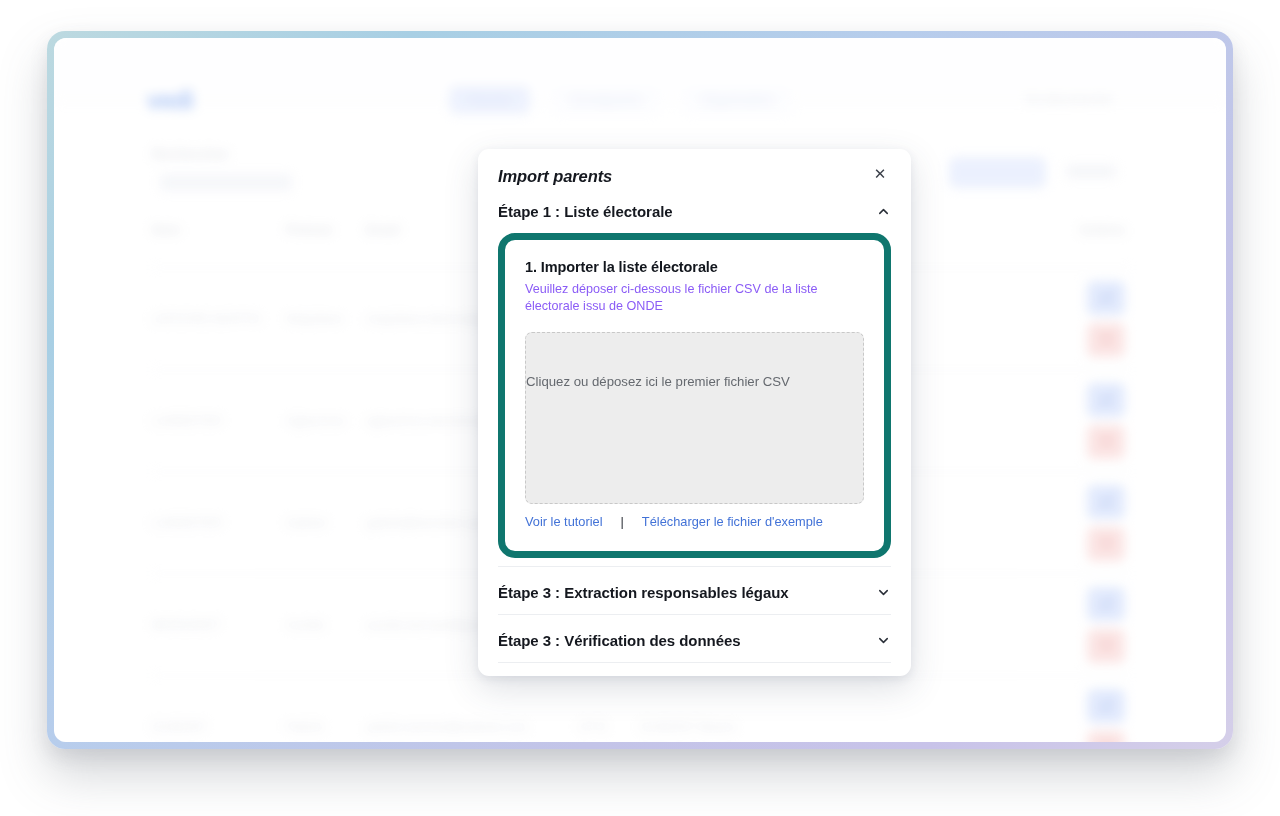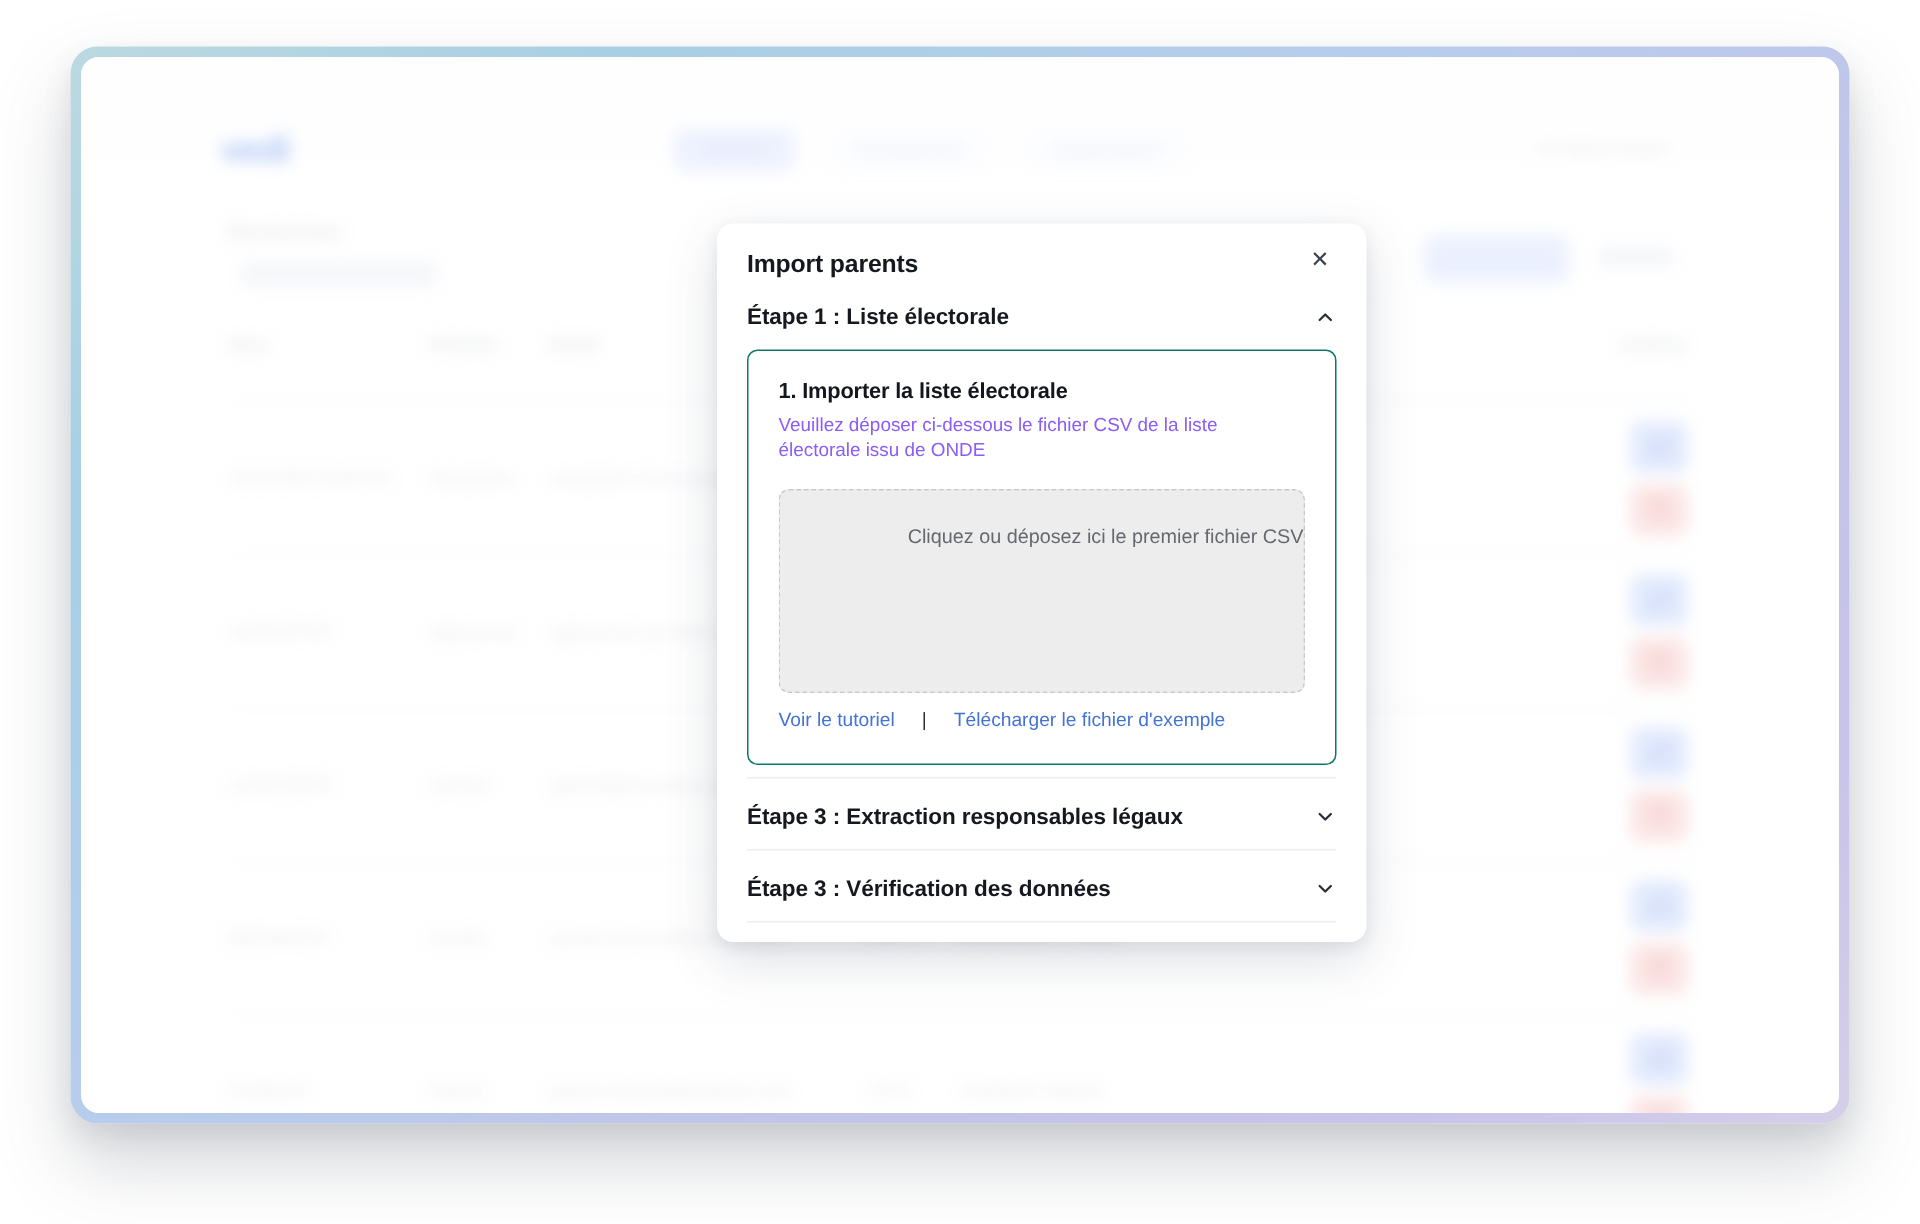--- a/index.html
+++ b/index.html
@@ -191,20 +191,21 @@
 
   .modal-head {
     position: relative;
     padding: 18px 0 0 0;
   }
   .modal-title {
     font-size: 16.5px;
     font-weight: 700;
     color: #15181f;
     letter-spacing: -.1px;
+    font-style: italic;
   }
   #close-button {
     position: absolute;
     right: -2px; top: 11px;
     width: 26px; height: 26px;
     border: none;
     background: transparent;
     color: #3a3f49;
     font-size: 15px;
     line-height: 1;
@@ -236,48 +237,48 @@
     width: 15px;
     height: 15px;
     color: #2a2f38;
     flex: none;
   }
   .acc-item.collapsed { border-top: 1px solid #eceef1; }
   .acc-bottom-rule { border-top: 1px solid #eceef1; height: 14px; }
 
   
   .step-card {
-    border: 1px solid #0f766e;
-    border-radius: 7px;
+    border: 7px solid #0f766e;
+    border-radius: 17px;
     padding: 19px 20px 22px 20px;
     margin-bottom: 8px;
   }
   .step-card-title {
     font-size: 14.5px;
     font-weight: 700;
     color: #12161d;
     margin-bottom: 6px;
     letter-spacing: -.1px;
   }
   .step-card-desc {
     font-size: 12.6px;
     line-height: 17px;
     color: #8b5cf6;
     margin-bottom: 17px;
     max-width: 320px;
   }
 
   #dropzone {
-    height: 136px;
+    height: 172px;
     border: 1.6px dashed #c8c8c8;
     border-radius: 7px;
     background: #ededed;
     display: flex;
     align-items: center;
-    justify-content: flex-end;
+    justify-content: flex-start;
     cursor: pointer;
   }
   .dropzone-text {
     font-size: 13.2px;
     color: #65696f;
     padding-bottom: 74px;
   }
 
   .card-links {
     display: flex;

